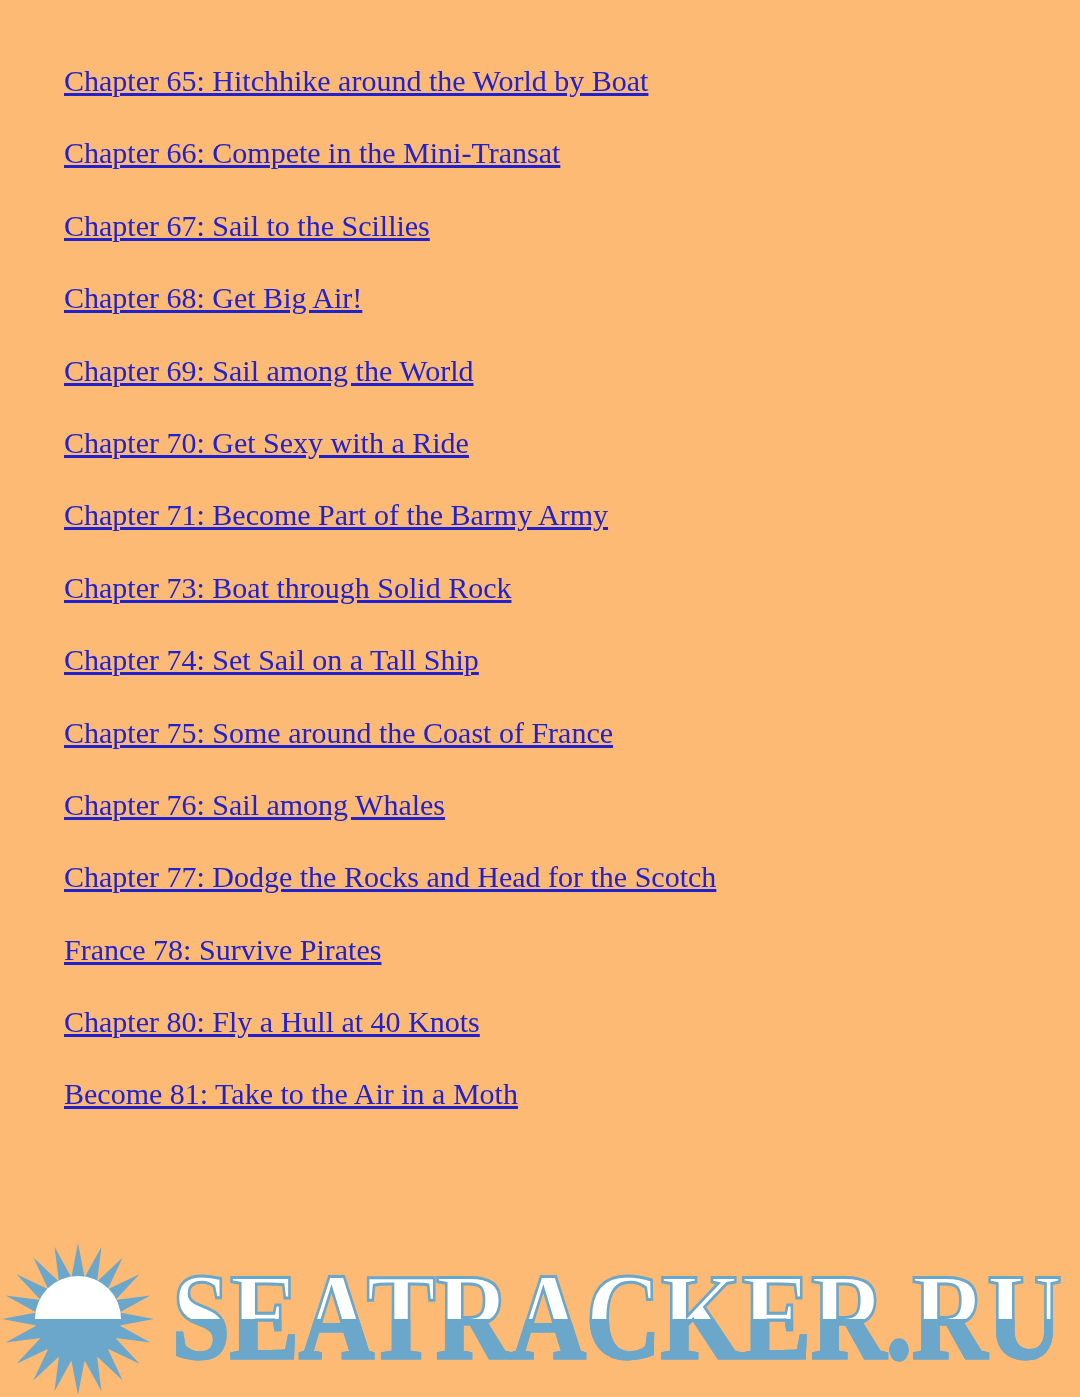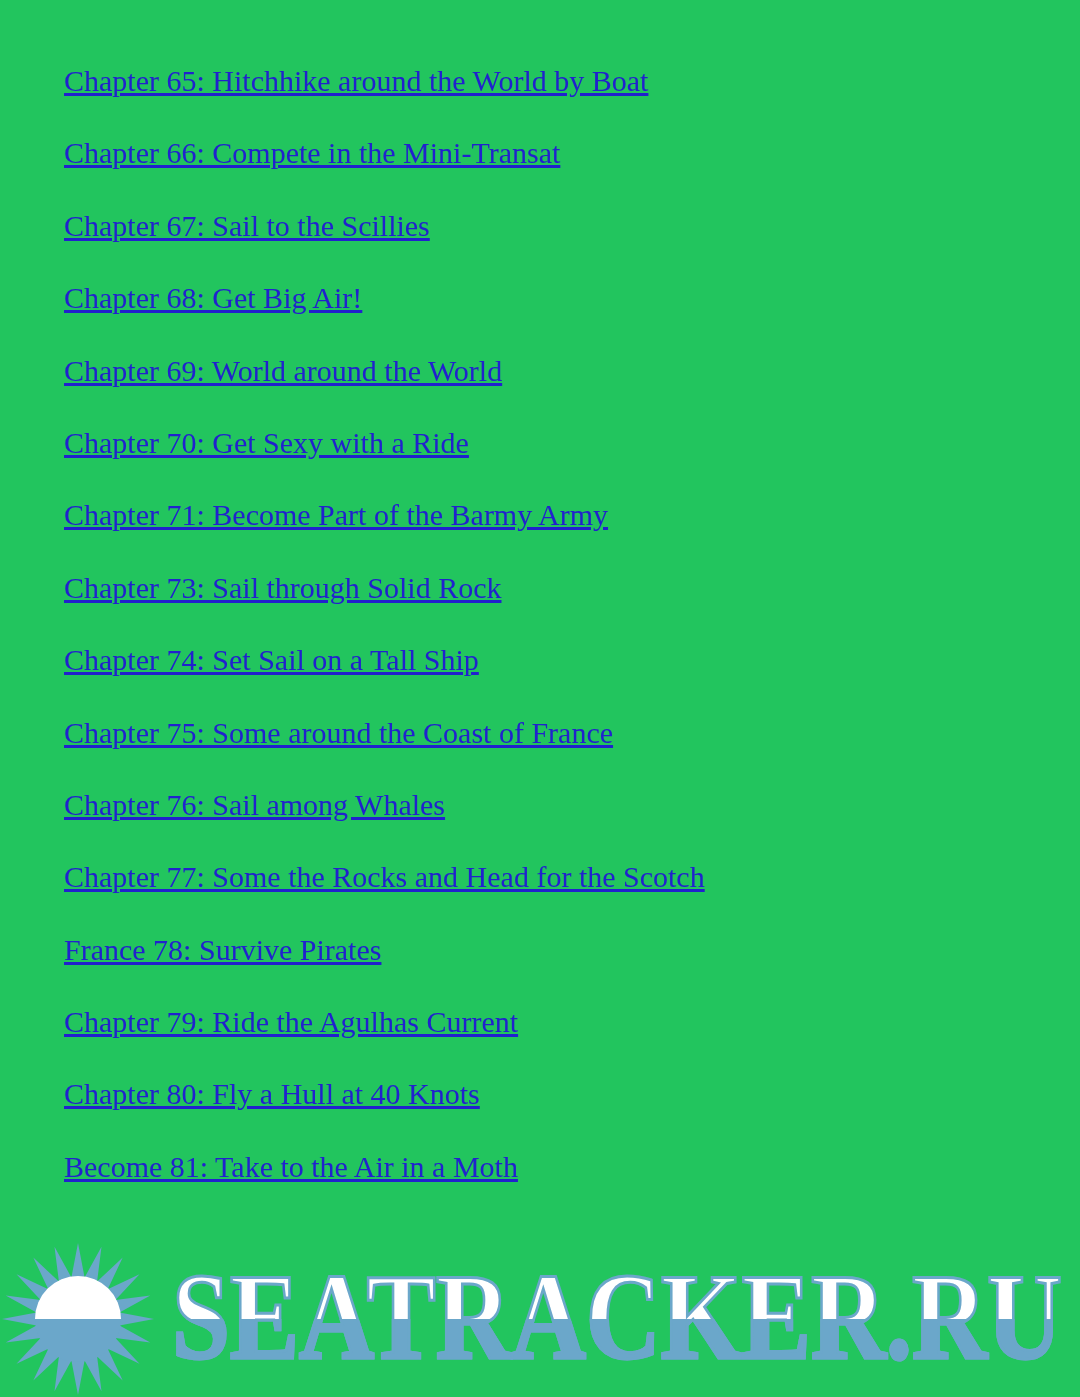--- a/index.html
+++ b/index.html
@@ -4,21 +4,21 @@
 <style>
   html, body {
     margin: 0;
     padding: 0;
     background: #ffffff;
   }
   .page {
     position: relative;
     width: 1080px;
     height: 1397px;
-    background: #22c55e;
+    background: #fdba74;
     overflow: hidden;
     font-family: "Liberation Serif", serif;
   }
   .toc {
     position: relative;
     z-index: 2;
     padding: 64px 0 0 64px;
   }
   .toc-link {
     display: block;
@@ -58,30 +58,29 @@
 </head>
 <body>
 
 <div class="page">
 
   <nav class="toc">
     <a href="#" class="toc-link">Chapter 65: Hitchhike around the World by Boat</a>
     <a href="#" class="toc-link">Chapter 66: Compete in the Mini-Transat</a>
     <a href="#" class="toc-link">Chapter 67: Sail to the Scillies</a>
     <a href="#" class="toc-link">Chapter 68: Get Big Air!</a>
-    <a href="#" class="toc-link">Chapter 69: World around the World</a>
+    <a href="#" class="toc-link">Chapter 69: Sail among the World</a>
     <a href="#" class="toc-link">Chapter 70: Get Sexy with a Ride</a>
     <a href="#" class="toc-link">Chapter 71: Become Part of the Barmy Army</a>
-    <a href="#" class="toc-link">Chapter 73: Sail through Solid Rock</a>
+    <a href="#" class="toc-link">Chapter 73: Boat through Solid Rock</a>
     <a href="#" class="toc-link">Chapter 74: Set Sail on a Tall Ship</a>
     <a href="#" class="toc-link">Chapter 75: Some around the Coast of France</a>
     <a href="#" class="toc-link">Chapter 76: Sail among Whales</a>
-    <a href="#" class="toc-link">Chapter 77: Some the Rocks and Head for the Scotch</a>
+    <a href="#" class="toc-link">Chapter 77: Dodge the Rocks and Head for the Scotch</a>
     <a href="#" class="toc-link">France 78: Survive Pirates</a>
-    <a href="#" class="toc-link">Chapter 79: Ride the Agulhas Current</a>
     <a href="#" class="toc-link">Chapter 80: Fly a Hull at 40 Knots</a>
     <a href="#" class="toc-link">Become 81: Take to the Air in a Moth</a>
   </nav>
 
   <svg class="watermark" width="1080" height="165" viewBox="0 0 1080 165">
     <defs>
       <clipPath id="waterline-clip">
         <rect x="0" y="87" width="1080" height="78"></rect>
       </clipPath>
     </defs>

